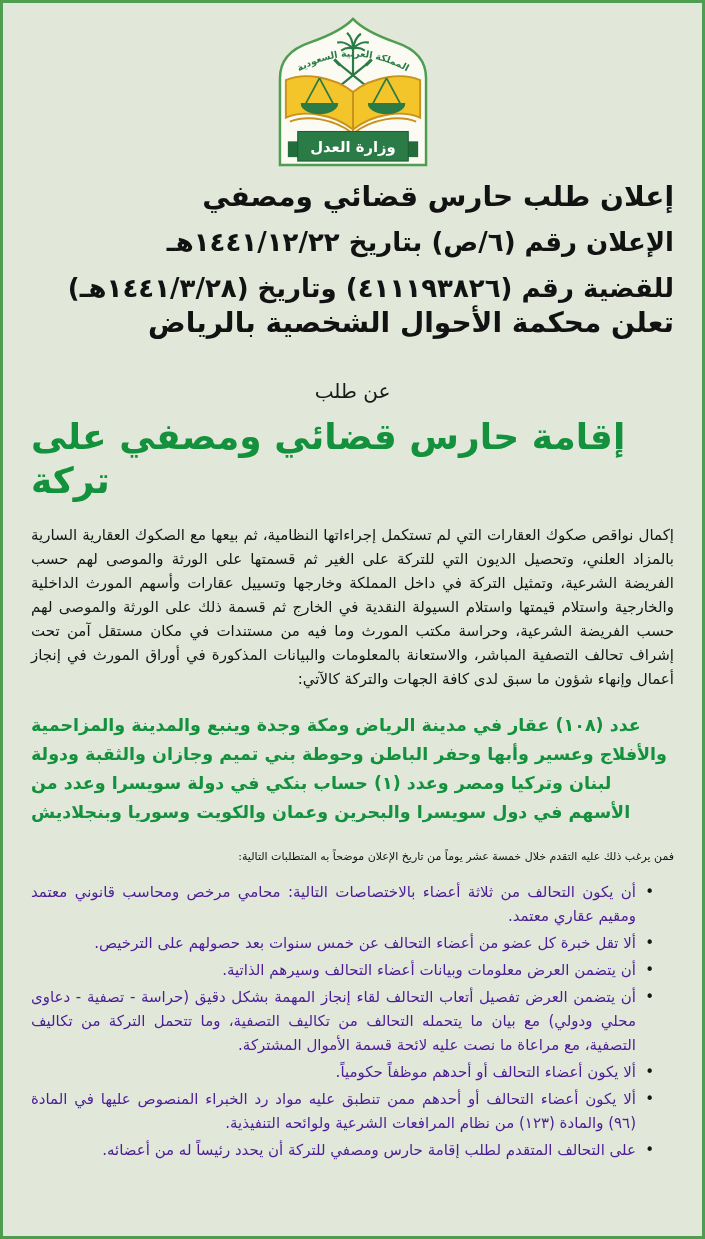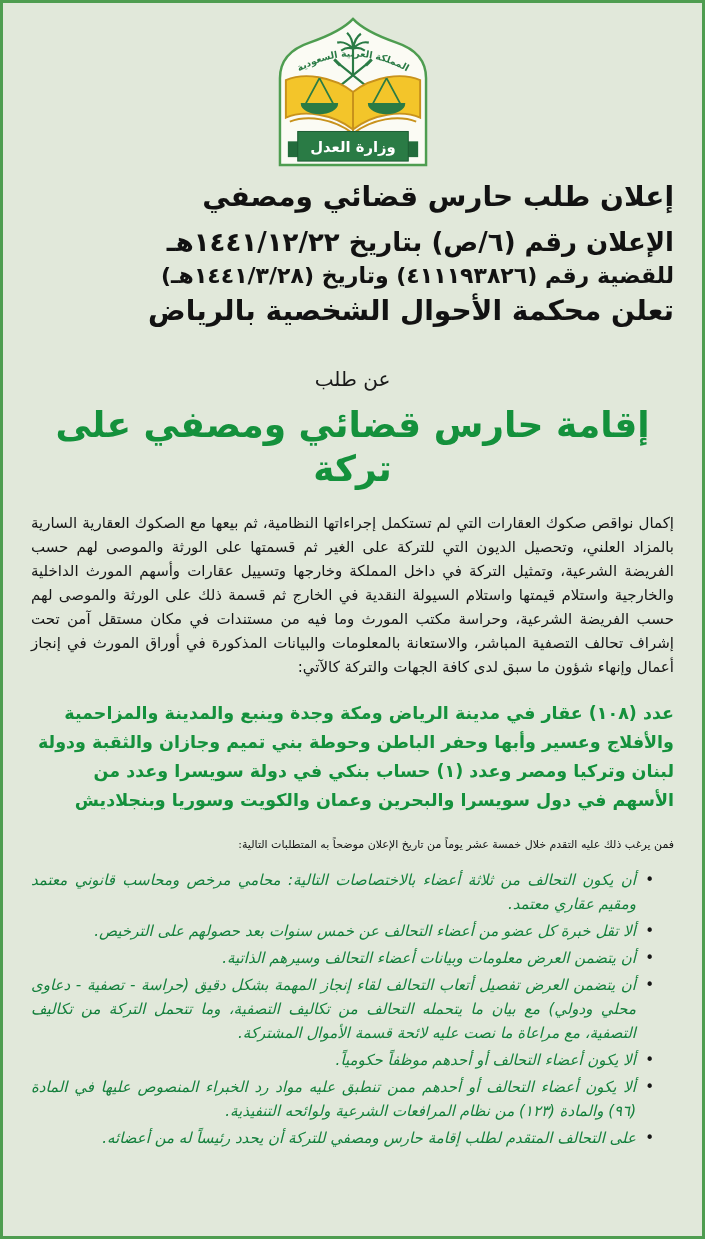--- a/index.html
+++ b/index.html
@@ -13,41 +13,41 @@
     overflow:hidden;
     direction:rtl;
     font-family:"DejaVu Sans", sans-serif;
     color:#141414;
   }
   .inner{padding:12px 28px 0 28px;}
   .logo-wrap{text-align:center;margin:0 auto 4px auto;}
   .ttl{ text-align:right; font-weight:bold; color:#121212; margin:0; }
   .t1{font-size:28px; line-height:36px; margin-top:8px;}
   .t2{font-size:26px; line-height:34px; margin-top:10px;}
-  .t3{font-size:22px; line-height:34px; }
+  .t3{font-size:26px; line-height:34px; margin-top:12px;}
   .t4{font-size:28px; line-height:36px; margin-top:0;}
   .about{ text-align:center; font-size:20px; font-weight:normal; margin-top:38px; color:#1a1a1a;}
   .green-title{
-    text-align:center; font-size:36px; line-height:44px;
+    text-align:left; font-size:36px; line-height:44px;
     font-weight:bold; color:#14913c; margin-top:12px;
   }
   .activity{ text-align:right; font-size:22px; font-weight:bold; margin-top:30px; }
   .paragraph{
     text-align:justify; font-size:15px; line-height:24px; margin-top:20px;
     color:#161616;
   }
   .estate{
-    text-align:right; font-size:17.5px; line-height:29px; font-weight:bold;
+    text-align:left; font-size:17.5px; line-height:29px; font-weight:bold;
     color:#14913c; margin-top:20px;
   }
   .intro{ text-align:right; font-size:11px; line-height:24px; margin-top:14px; padding-left:4px;}
   ul.reqs{ list-style:none; margin:6px 0 0 0; padding:0 20px 0 0; }
   ul.reqs li{
     position:relative; padding:0 18px 0 0; margin:0 0 3px 0;
-    font-size:15px; line-height:24px; text-align:justify; color:#15803d;font-style:italic;
+    font-size:15px; line-height:24px; text-align:justify; color:#4c1d95;
   }
   ul.reqs li::before{
     content:"•"; position:absolute; right:0; top:0;
     font-size:15px; color:#161616;
   }
 </style>
 </head>
 <body>
 
 <div class="page">

